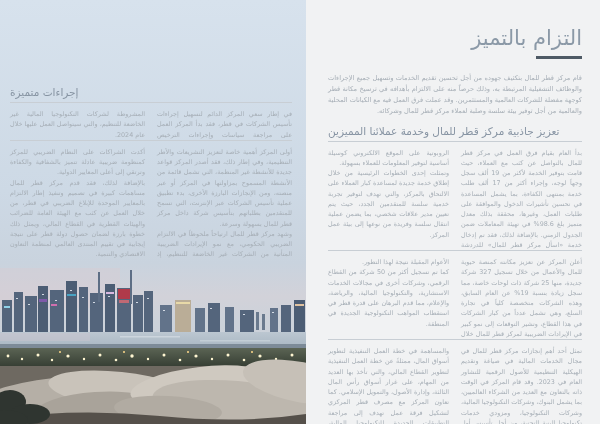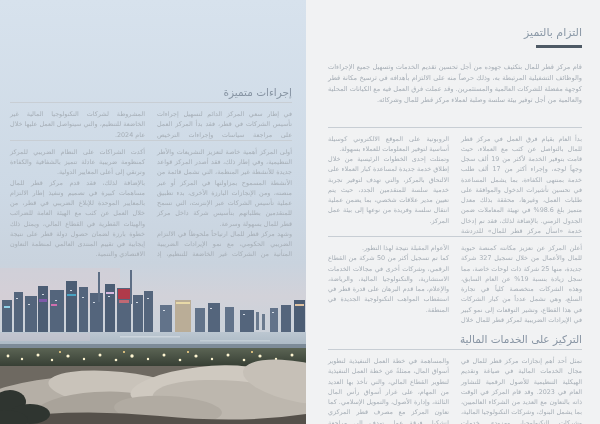--- a/index.html
+++ b/index.html
@@ -9,24 +9,24 @@
   .photo{position:relative;width:306px;height:424px;flex:0 0 306px;overflow:hidden;}
   .photo svg{display:block;width:306px;height:424px;}
   
   .overlay{position:absolute;top:78px;right:14px;left:10px;direction:rtl;}
   .overlay .sec-head{color:#7b8ea2;font-size:10.5px;font-weight:400;margin:0 0 4px;letter-spacing:0;}
   .overlay .rule{border-top:1px solid #a9b7c3;margin:0 0 6px;}
   .overlay .cols{column-count:2;column-gap:12px;}
   .overlay .body{color:#8c98a6;font-size:6.4px;line-height:1.62;text-align:justify;white-space:pre-line;margin:0 0 14px;}
   
   .content{flex:1;box-sizing:border-box;padding:26px 18px 0 22px;direction:rtl;background:#f1f2f3;}
-  .title{color:#8b99a7;font-size:11px;font-weight:400;margin:0 0 6px;text-align:right;}
+  .title{color:#8b99a7;font-size:21px;font-weight:400;margin:0 0 6px;text-align:right;}
   .title-bar{width:46px;height:3px;background:#4e5a65;margin:0 0 14px;}
-  .intro{color:#a6aeb6;font-size:6.6px;line-height:1.65;text-align:justify;margin:0 0 21px;}
-  .section .sec-head{color:#8794a3;font-size:10.5px;font-weight:400;margin:8px 0 4px;text-align:right;}
+  .intro{color:#a6aeb6;font-size:6.6px;line-height:1.65;text-align:justify;margin:0 0 3px;}
+  .section .sec-head{color:#8794a3;font-size:10.5px;font-weight:400;margin:8px 0 4px;text-align:left;}
   .section .rule{border-top:1px solid #c8ced4;margin:0 0 6px;}
   .section .cols{column-count:2;column-gap:12px;}
   .section .body{color:#a6aeb6;font-size:6.4px;line-height:1.6;text-align:justify;white-space:pre-line;margin:0;}
 </style>
 </head>
 <body>
 
 <div class="page">
 
   <div class="photo">
@@ -181,37 +181,37 @@
     </div>
   </div>
 
   <div class="content">
     <h1 class="title">التزام بالتميز</h1>
     <div class="title-bar"></div>
 
     <p class="intro">قام مركز قطر للمال بتكثيف جهوده من أجل تحسين تقديم الخدمات وتسهيل جميع الإجراءات والوظائف التشغيلية المرتبطة به، وذلك حرصاً منه على الالتزام بأهدافه في ترسيخ مكانة قطر كوجهة مفضلة للشركات العالمية والمستثمرين. وقد عملت فرق العمل فيه مع الكيانات المحلية والعالمية من أجل توفير بيئة سلسة وصلبة لعملاء مركز قطر للمال وشركائه.</p>
 
     <div class="section">
+      <h3 class="sec-head">تعزيز جاذبية مركز قطر للمال وخدمة عملائنا المميزين</h3>
       <div class="rule"></div>
       <div class="cols">
         <p class="body">بدأ العام بقيام فرق العمل في مركز قطر للمال بالتواصل عن كثب مع العملاء، حيث قامت بتوفير الخدمة لأكثر من 19 ألف سجل وجهاً لوجه، وإجراء أكثر من 17 ألف طلب خدمة بمنتهى الكفاءة، بما يشمل المساعدة في تحسين تأشيرات الدخول والموافقة على طلبات العمل، وغيرها، محققة بذلك معدل متميز بلغ 98.6% في تهيئة المعاملات ضمن الجدول الزمني. بالإضافة لذلك، فقد تم إدخال خدمة «اسأل مركز قطر للمال» للدردشة الروبوتية على الموقع الالكتروني كوسيلة أساسية لتوفير المعلومات للعملاء بسهولة.
 وتمثلت إحدى الخطوات الرئيسية من خلال إطلاق خدمة جديدة لمساعدة كبار العملاء على الالتحاق بالمركز، والتي تهدف لتوفير تجربة خدمية سلسة للمتقدمين الجدد، حيث يتم تعيين مدير علاقات شخصي، بما يضمن عملية انتقال سلسة وفريدة من نوعها إلى بيئة عمل المركز.</p>
       </div>
     </div>
 
     <div class="section">
       <div class="rule"></div>
       <div class="cols">
         <p class="body">أعلن المركز عن تعزيز مكانته كمنصة حيوية للمال والأعمال من خلال تسجيل 327 شركة جديدة، منها 25 شركة ذات لوحات خاصة، مما سجل زيادة بنسبة 19% عن العام السابق، وهذه الشركات متخصصة كلياً في تجارة السلع، وهي تشمل عدداً من كبار الشركات في هذا القطاع، وتشير التوقعات إلى نمو كبير في الإيرادات الضريبية لمركز قطر للمال خلال الأعوام المقبلة نتيجة لهذا التطور.
 كما تم تسجيل أكثر من 50 شركة من القطاع الرقمي، وشركات أخرى في مجالات الخدمات الاستشارية، والتكنولوجيا المالية، والرياضة، والإعلام، مما قدم البرهان على قدرة قطر في استقطاب المواهب التكنولوجية الجديدة في المنطقة.</p>
       </div>
     </div>
 
     <div class="section">
-      <h3 class="sec-head">التركيز على الخدمات المالية</h3>
       <div class="rule"></div>
       <div class="cols">
         <p class="body">تمثل أحد أهم إنجازات مركز قطر للمال في مجال الخدمات المالية في صياغة وتقديم الهيكلية التنظيمية للأصول الرقمية للتشاور العام في 2023. وقد قام المركز في الوقت ذاته بالتعاون مع العديد من الشركاء العالميين، بما يشمل البنوك، وشركات التكنولوجيا المالية، وشركات التكنولوجيا، ومزودي خدمات تكنولوجيا البنية التحتية، من أجل تأسيس أول مختبر أصول رقمية في قطر. وتعتبر تلك المبادرات خطوة هامة في سبيل تطوير صناعة الأصول الرقمية في الدولة والارتقاء بها، وتواكب هذه المبادرات التوجه المتزايد نحو الرقمنة في قطر والذي يأتي على قائمة الأولويات الاستراتيجية لعام 2030.
 وواصل مركز قطر للمال المشاركة والمساهمة في خطة العمل التنفيذية لتطوير أسواق المال، ممثلةً عن خطة العمل التنفيذية لتطوير القطاع المالي، والتي تأخذ بها العديد من المهام، على غرار أسواق رأس المال الثالثة، وإدارة الأصول، والتمويل الإسلامي. كما تعاون المركز مع مصرف قطر المركزي لتشكيل فرقة عمل تهدف إلى مراجعة التطبيقات الجديدة للتكنولوجيا المالية، والتحديات التي تواجهها، والمبادرات الاستراتيجية، في مجال التكنولوجيا المالية. فقد أرسى مركز قطر للمال الأسس لتعزيز التعاون في هذا المجال مع المراكز والمؤسسات المالية في الشرق الأوسط، وآسيا وإفريقيا.</p>
       </div>
     </div>
   </div>
 
 </div>
 

